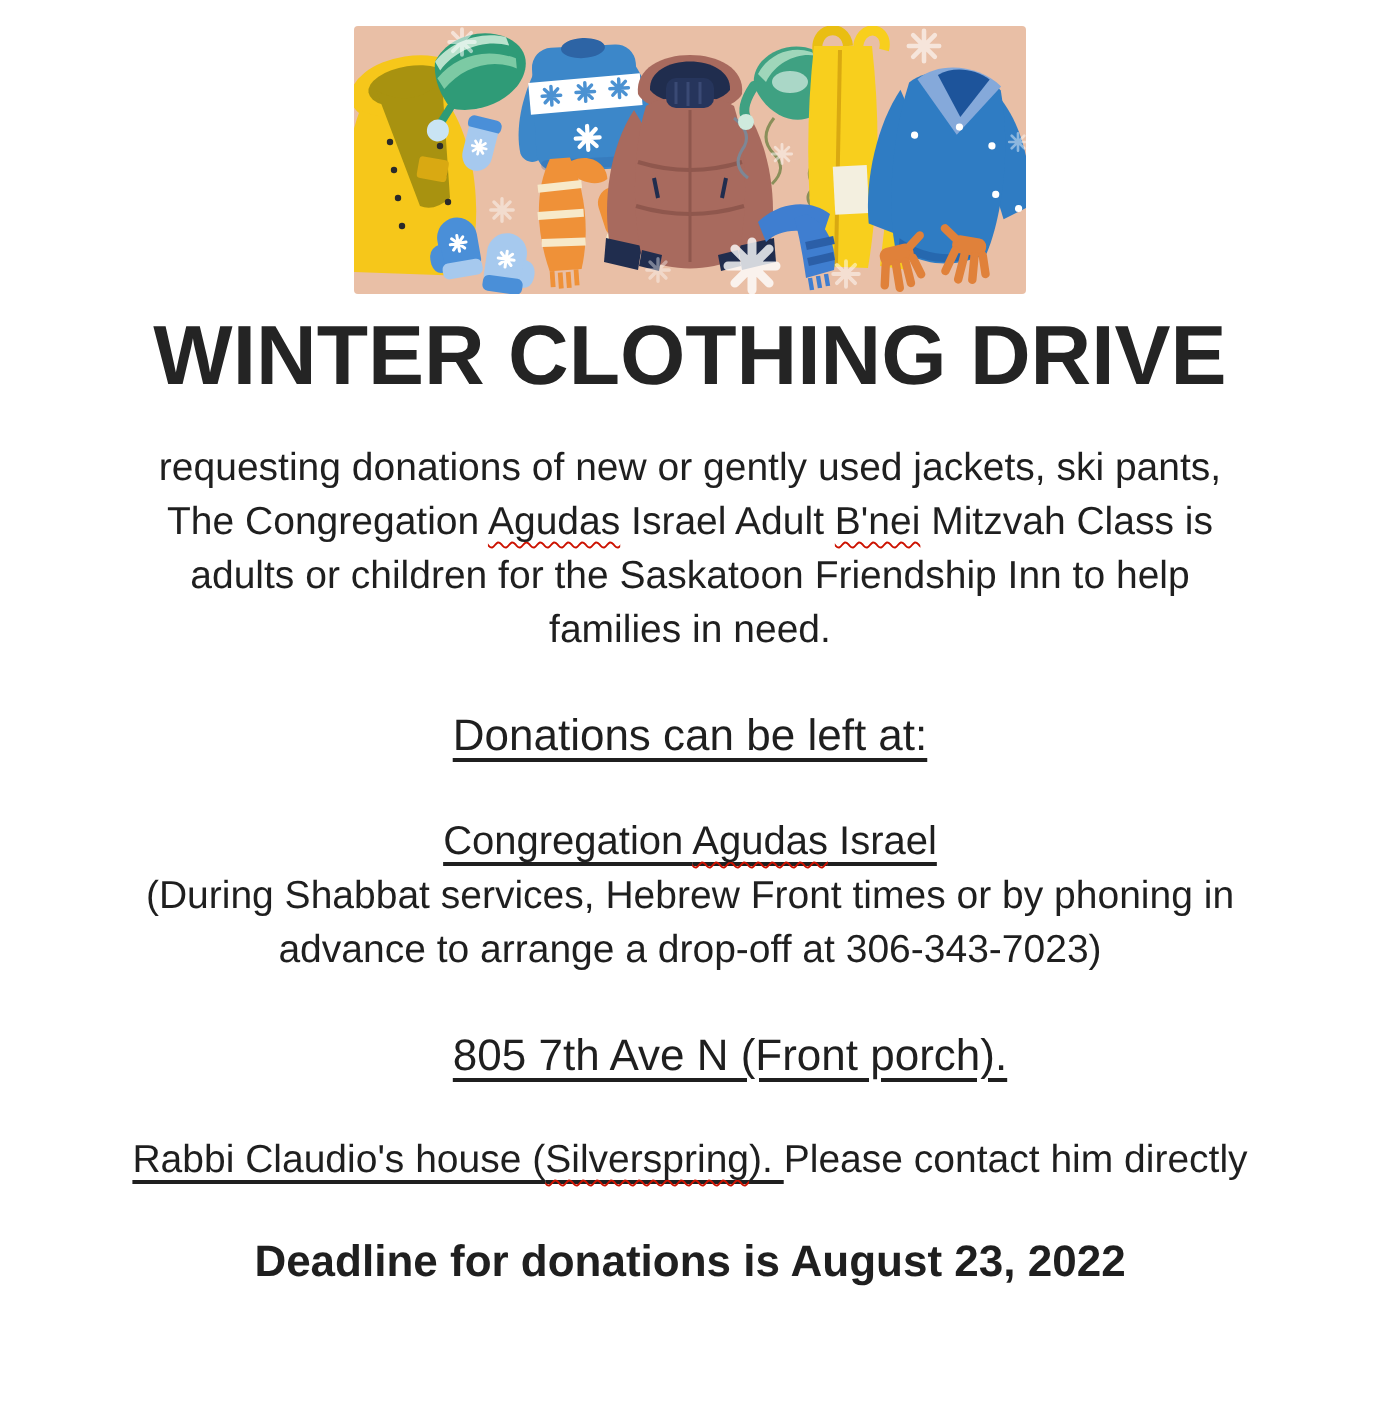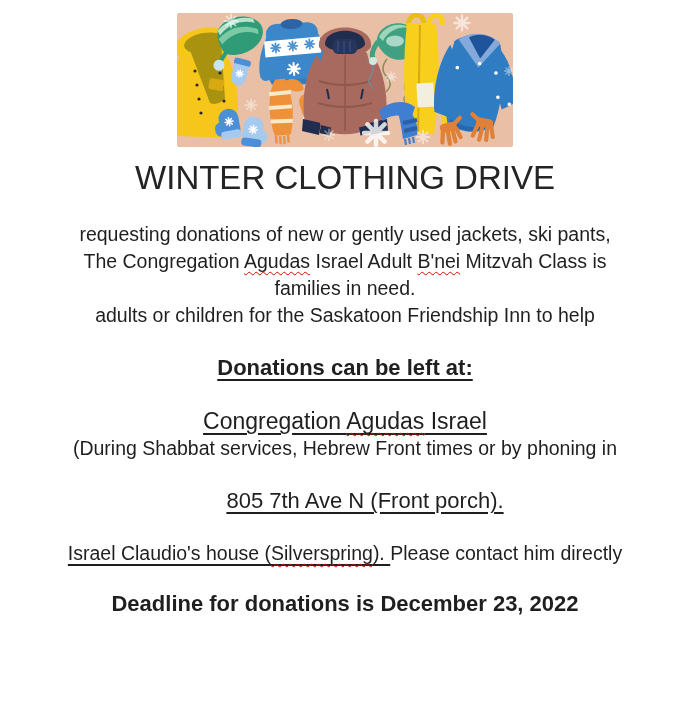--- a/index.html
+++ b/index.html
@@ -6,31 +6,31 @@
   html,body{margin:0;padding:0;}
   body{
     width:690px;height:702px;background:#ffffff;
     font-family:"Liberation Sans", sans-serif;color:#1f1f1f;
     overflow:hidden;
   }
   .page{width:690px;height:702px;position:relative;}
   .banner{display:block;margin:13px auto 0;}
   .title{
     margin:12px 0 0;text-align:center;
-    font-size:33px;line-height:38px;font-weight:normal;color:#242424;
+    font-size:42px;line-height:38px;font-weight:bold;color:#242424;
     letter-spacing:0px;
   }
   .block{text-align:center;font-size:19.5px;line-height:27px;}
   .intro{margin-top:24px;}
   .heading{
-    margin-top:25px;font-size:22px;font-weight:bold;
+    margin-top:25px;font-size:22px;font-weight:normal;
   }
   .heading .ul{text-decoration-thickness:2px;}
   .loc-syn{margin-top:26px;}
-  .loc-name{font-size:23px;line-height:28px;}
+  .loc-name{font-size:20px;line-height:28px;}
   .loc-addr{margin-top:25px;font-size:22px;padding-left:40px;}
   .loc-rabbi{margin-top:26px;}
   .deadline{margin-top:23px;font-size:22px;font-weight:bold;}
   .ul{
     text-decoration-line:underline;
     text-decoration-thickness:1.5px;
     text-underline-offset:4px;
   }
   .sq{
     text-decoration-line:underline;
@@ -241,40 +241,41 @@
     </g>
   </svg>
 
   <h1 class="title">WINTER CLOTHING DRIVE</h1>
 
   <div class="block intro">
     <span class="line">requesting donations of new or gently used jackets, ski pants,</span>
     <span class="line">
       <span>The Congregation </span><span class="sq">Agudas</span><span> Israel Adult </span><span class="sq">B'nei</span><span> Mitzvah Class is</span>
     </span>
+    <span class="line">adults or children for the Saskatoon Friendship Inn to help</span>
     <span class="line">families in need.</span>
-    <span class="line">adults or children for the Saskatoon Friendship Inn to help</span>
   </div>
 
   <div class="block heading">
     <span class="ul">Donations can be left at:</span>
   </div>
 
   <div class="block loc-syn">
     <span class="line loc-name">
       <span class="ul"><span>Congregation </span><span class="sq">Agudas</span><span> Israel</span></span>
     </span>
     <span class="line">(During Shabbat services, Hebrew Front times or by phoning in</span>
+    <span class="line">advance to arrange a drop-off at 306-343-7023)</span>
   </div>
 
   <div class="block loc-addr">
     <span class="ul">805 7th Ave N (Front porch).</span>
   </div>
 
   <div class="block loc-rabbi">
     <span class="line">
-      <span class="ul"><span>Israel Claudio's house (</span><span class="sq">Silverspring</span><span>). </span></span><span>Please contact him directly</span>
+      <span class="ul"><span>Rabbi Claudio's house (</span><span class="sq">Silverspring</span><span>). </span></span><span>Please contact him directly</span>
     </span>
   </div>
 
-  <div class="block deadline">Deadline for donations is December 23, 2022</div>
+  <div class="block deadline">Deadline for donations is August 23, 2022</div>
 
 </div>
 
 </body></html>

